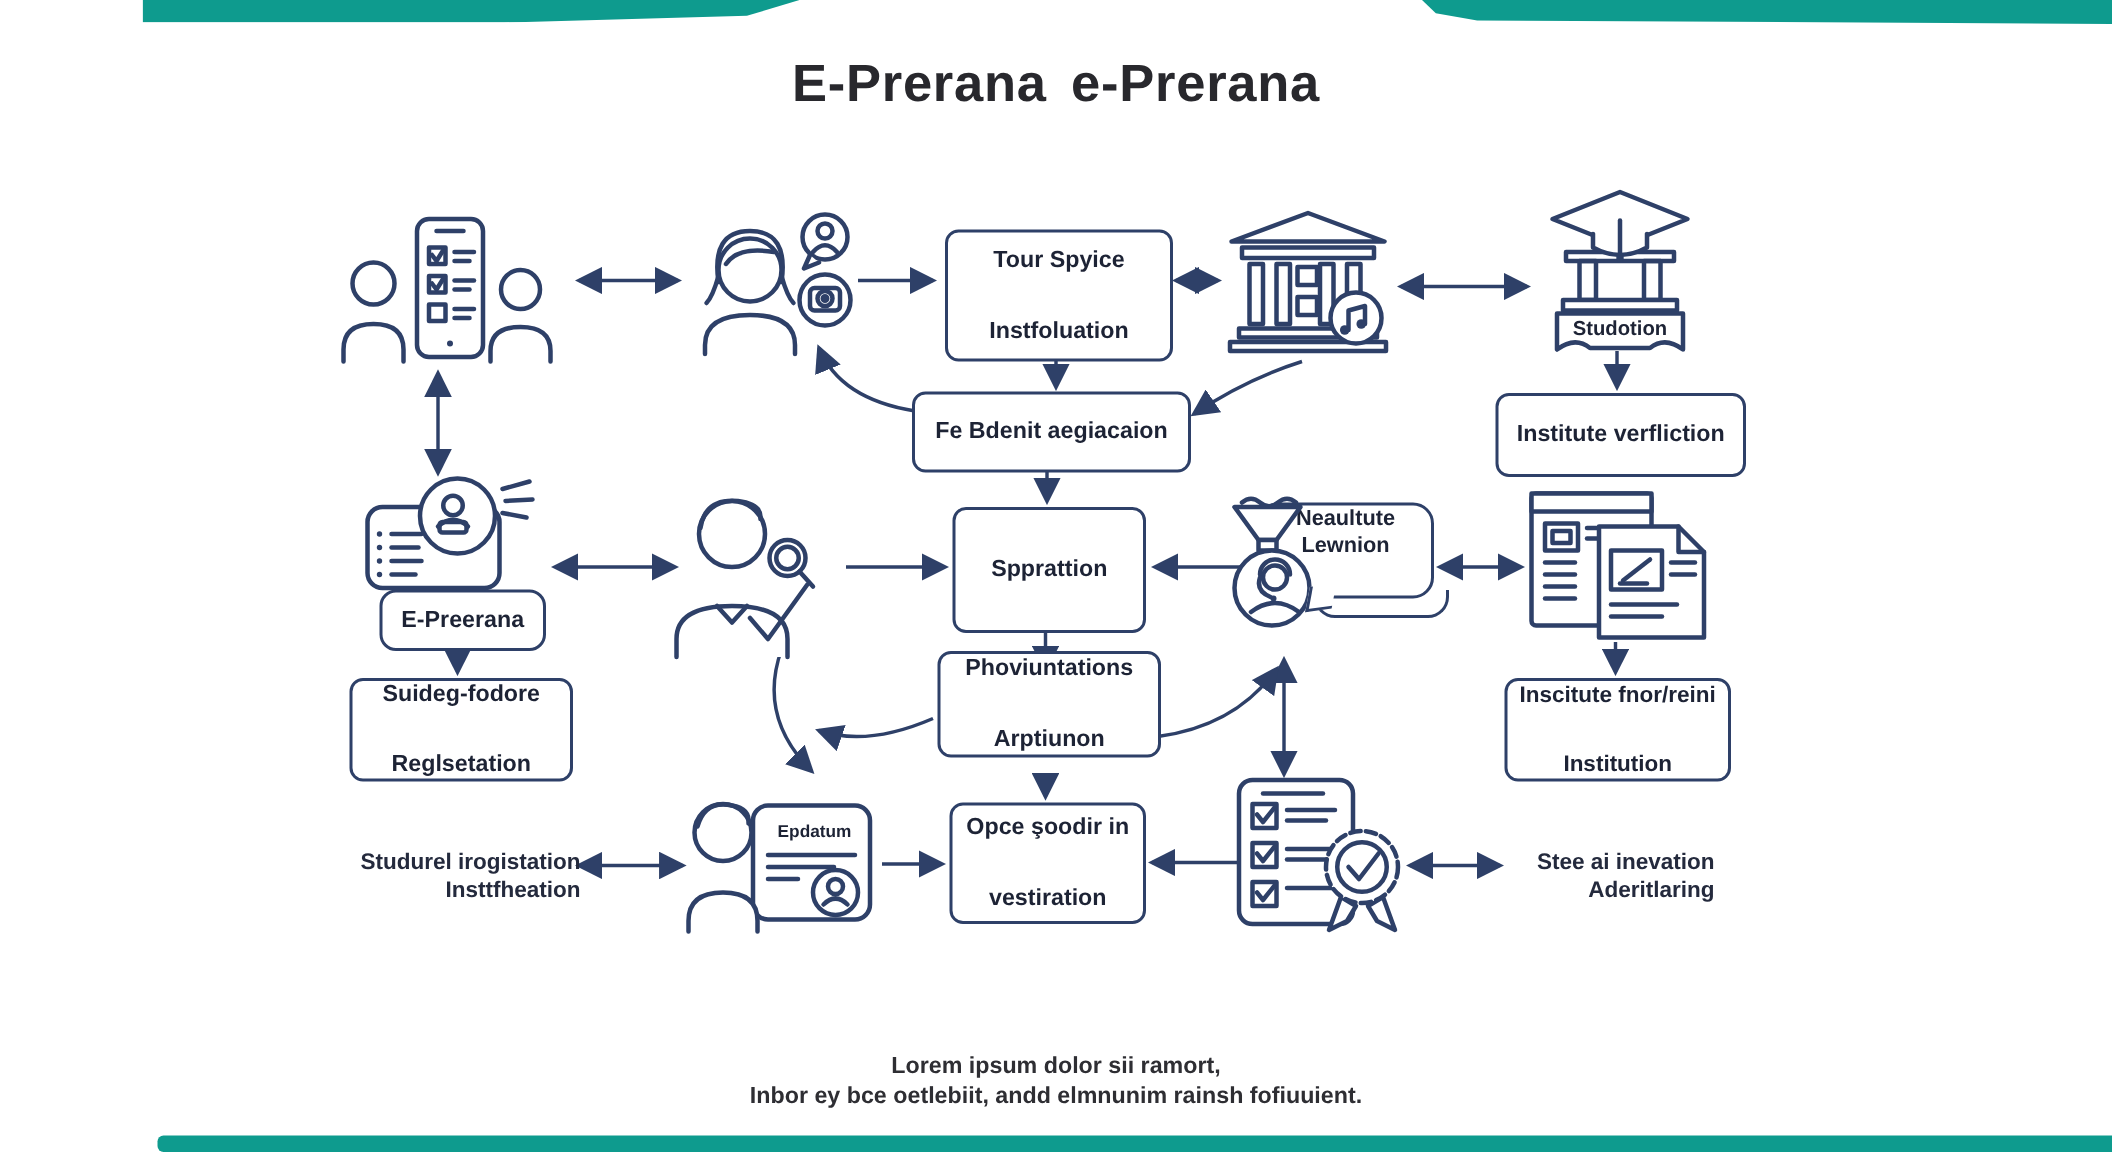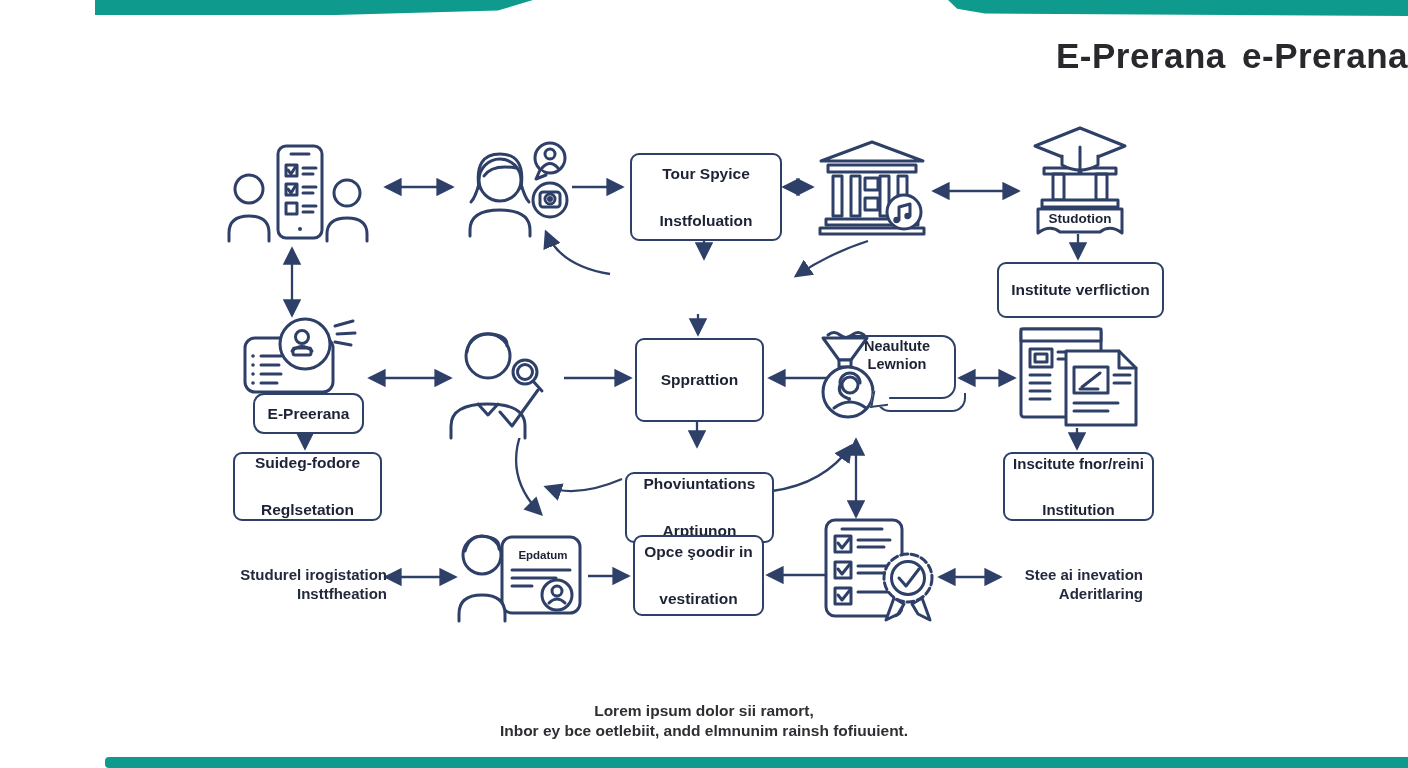--- a/index.html
+++ b/index.html
@@ -3,21 +3,21 @@
 <meta charset="utf-8">
 <style>
   html,body{margin:0;padding:0;background:#fff;}
   .canvas{position:relative;width:1408px;height:768px;background:#ffffff;overflow:hidden;
           font-family:"Liberation Sans",sans-serif;}
   .bar{position:absolute;background:#0e9b8e;}
   .bar-tl{left:95px;top:0;width:438px;height:15px;clip-path:polygon(0 0,100% 0,92% 70%,55% 100%,0 100%);}
   .bar-tr{left:948px;top:0;width:460px;height:16px;clip-path:polygon(0 0,100% 0,100% 100%,8% 85%,2% 55%);}
   .bar-b{left:105px;top:757px;width:1303px;height:11px;border-radius:4px 0 0 4px;}
   .titlewrap{position:absolute;top:36px;left:0;width:100%;text-align:center;}
-  .title{font-size:35px;font-weight:800;color:#28282d;letter-spacing:.5px;word-spacing:6px;margin:0;text-align:right;}
+  .title{font-size:35px;font-weight:800;color:#28282d;letter-spacing:.5px;word-spacing:6px;margin:0;}
   .subtitle{font-size:19px;font-weight:bold;color:#2c2c31;letter-spacing:2.5px;margin-top:4px;}
   .fbox{position:absolute;border:2.5px solid #2e4068;border-radius:9px;background:#fff;
         display:flex;flex-direction:column;align-items:center;justify-content:center;
         font-weight:bold;color:#1d2335;text-align:center;font-size:15.5px;line-height:1.28;z-index:4;gap:27px;}
   .ltext{position:absolute;font-weight:bold;color:#242a3d;text-align:right;font-size:15px;line-height:1.25;z-index:4;}
   .overlay-label{position:absolute;font-weight:bold;color:#1d2335;text-align:center;z-index:6;}
   .bubble{position:absolute;left:838px;top:335px;width:114px;height:60px;border:2.5px solid #2e4068;
           border-radius:14px;background:#fff;display:flex;flex-direction:column;align-items:center;
           justify-content:flex-start;font-weight:bold;font-size:14.5px;color:#1d2335;line-height:1.25;z-index:4;}
   .bubble-tail{position:absolute;left:872px;top:390px;width:15px;height:15px;background:#fff;
@@ -247,20 +247,23 @@
     <circle class="f" cx="86" cy="60" r="24" stroke-dasharray="7 3.5"></circle>
     <circle class="f" cx="86" cy="60" r="16.5"></circle>
     <path d="M77,60 l7,8 13,-17" stroke-width="4"></path>
   </svg>
 
   <div class="fbox" style="left:630px;top:153px;width:148px;height:84px">
     <span>Tour Spyice</span>
     <span>Instfoluation</span>
   </div>
 
+  <div class="fbox" style="left:608px;top:261px;width:182px;height:50px">
+    <span>Fe Bdenit aegiacaion</span>
+  </div>
 
   <div class="fbox" style="left:997px;top:262px;width:163px;height:52px">
     <span>Institute verfliction</span>
   </div>
 
   <div class="fbox" style="left:635px;top:338px;width:125px;height:80px">
     <span>Spprattion</span>
   </div>
 
   <div class="bubble">
@@ -272,21 +275,21 @@
 
   <div class="fbox" style="left:253px;top:393px;width:107px;height:37px;border-radius:11px">
     <span>E-Preerana</span>
   </div>
 
   <div class="fbox" style="left:233px;top:452px;width:145px;height:65px">
     <span>Suideg-fodore</span>
     <span>Reglsetation</span>
   </div>
 
-  <div class="fbox" style="left:625px;top:472px;width:145px;height:67px">
+  <div class="fbox" style="left:625px;top:434px;width:145px;height:67px">
     <span>Phoviuntations</span>
     <span>Arptiunon</span>
   </div>
 
   <div class="fbox" style="left:1003px;top:452px;width:147px;height:65px;font-size:15px">
     <span>Inscitute fnor/reini</span>
     <span>Institution</span>
   </div>
 
   <div class="fbox" style="left:633px;top:535px;width:127px;height:77px">

